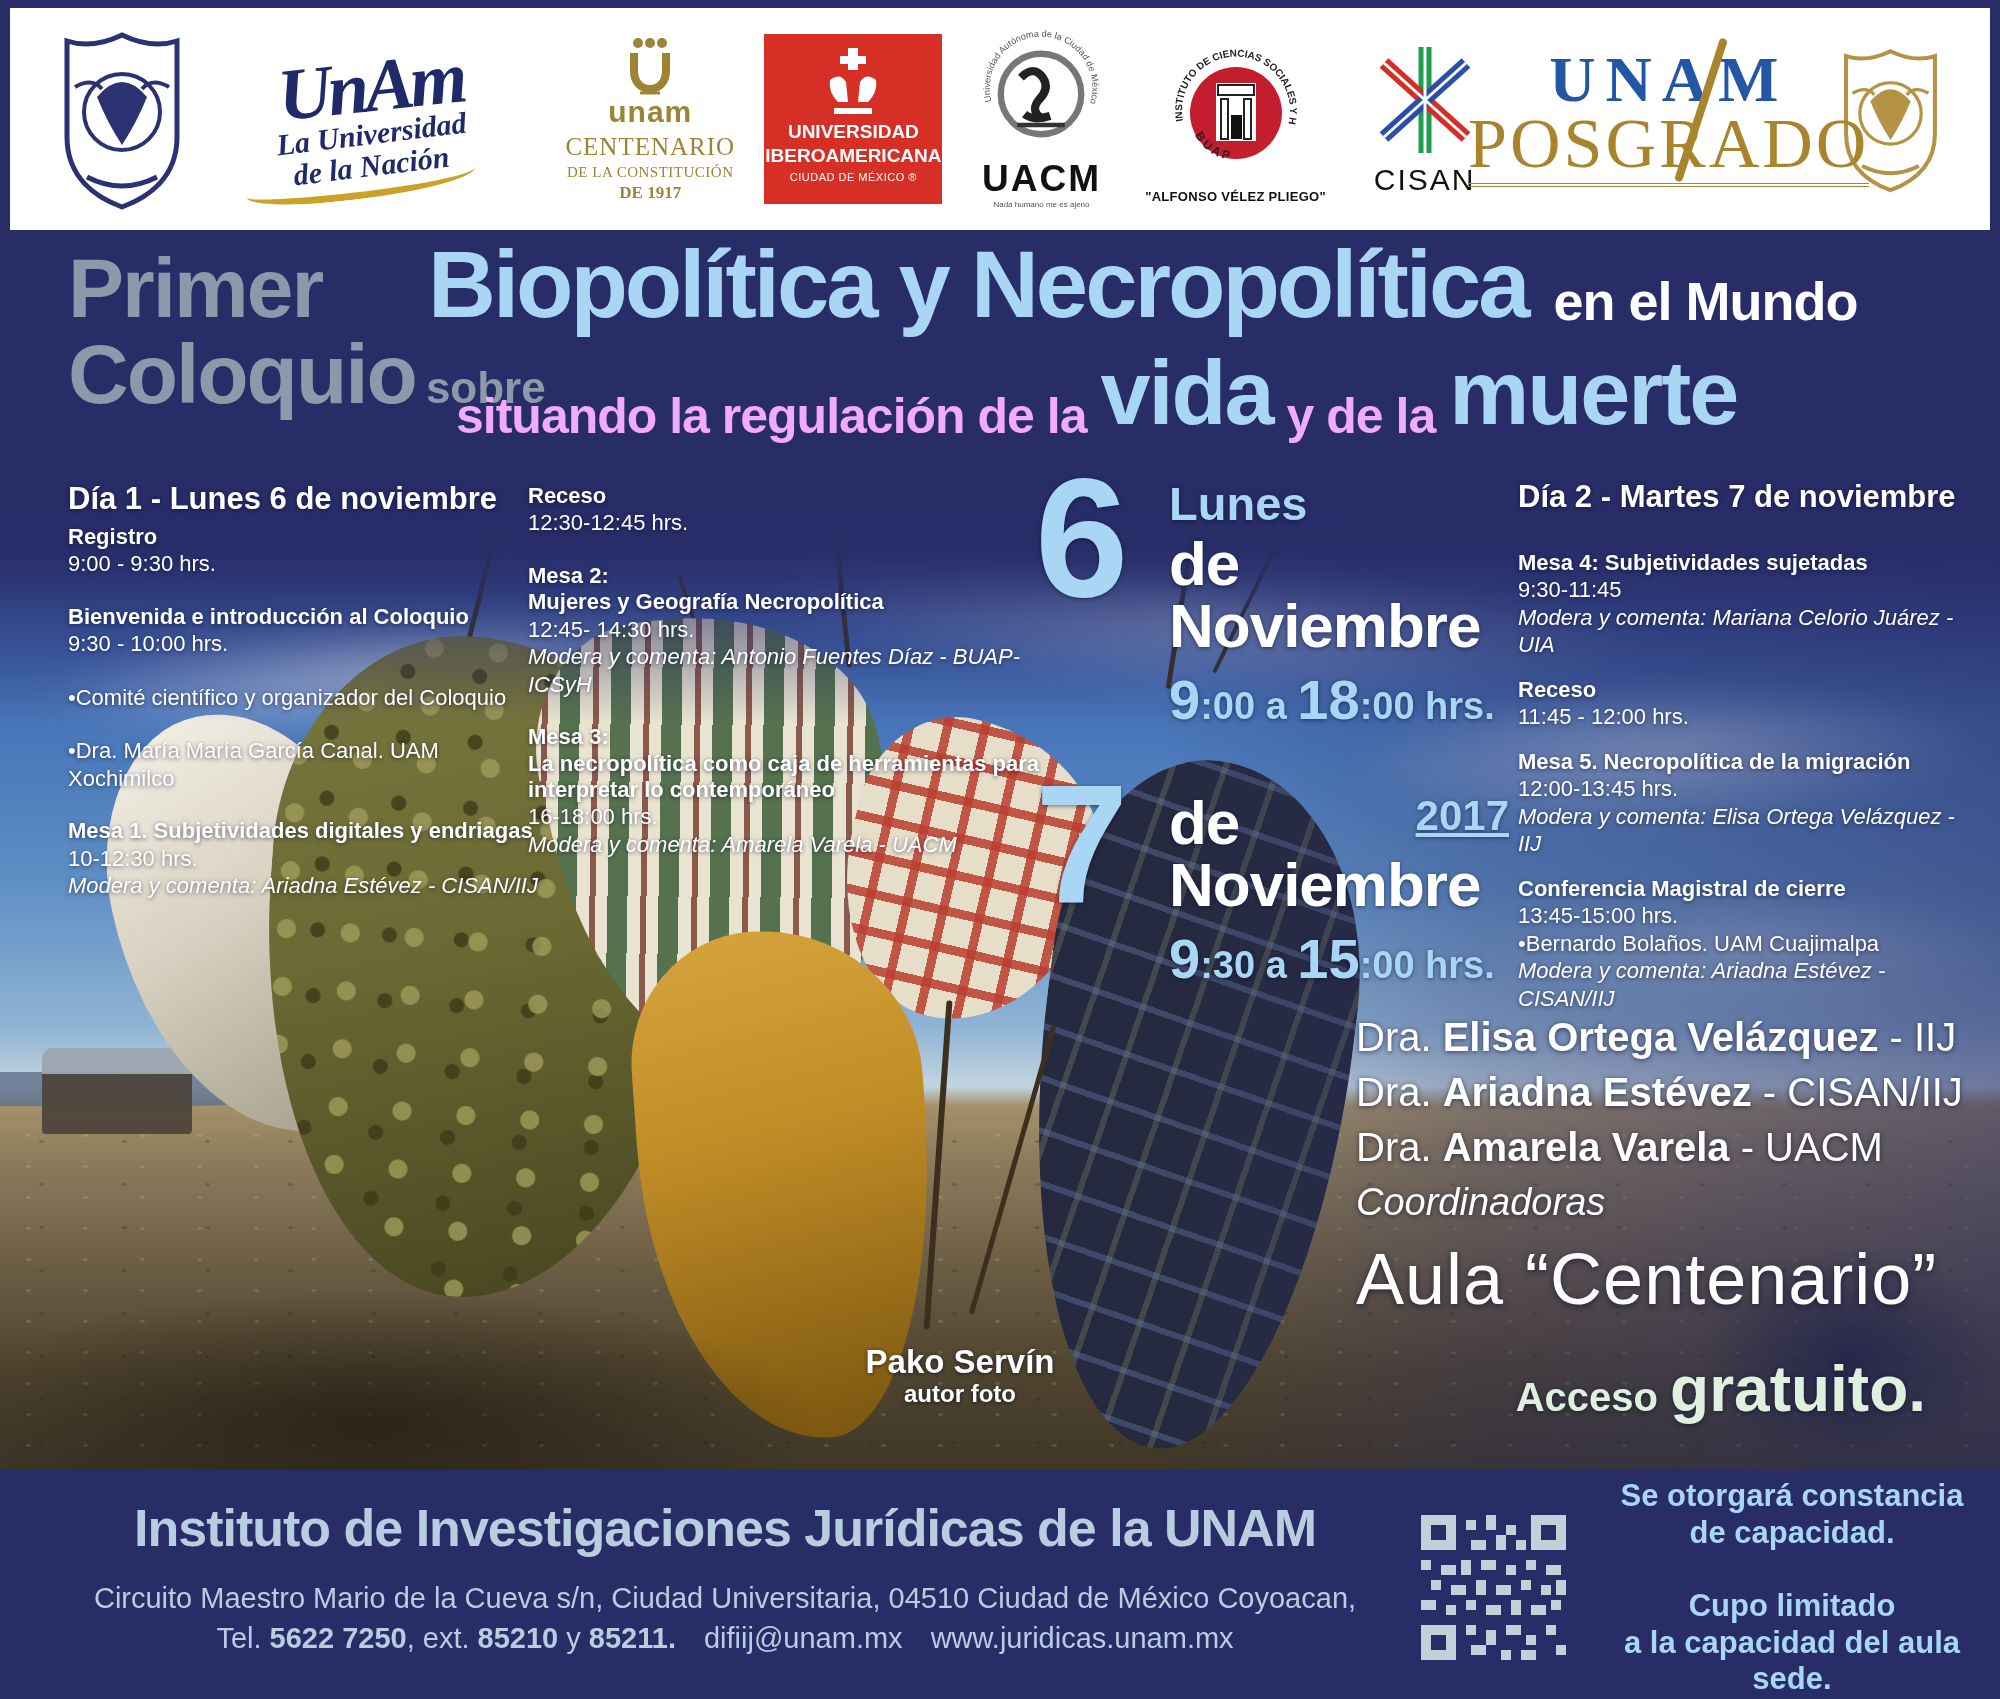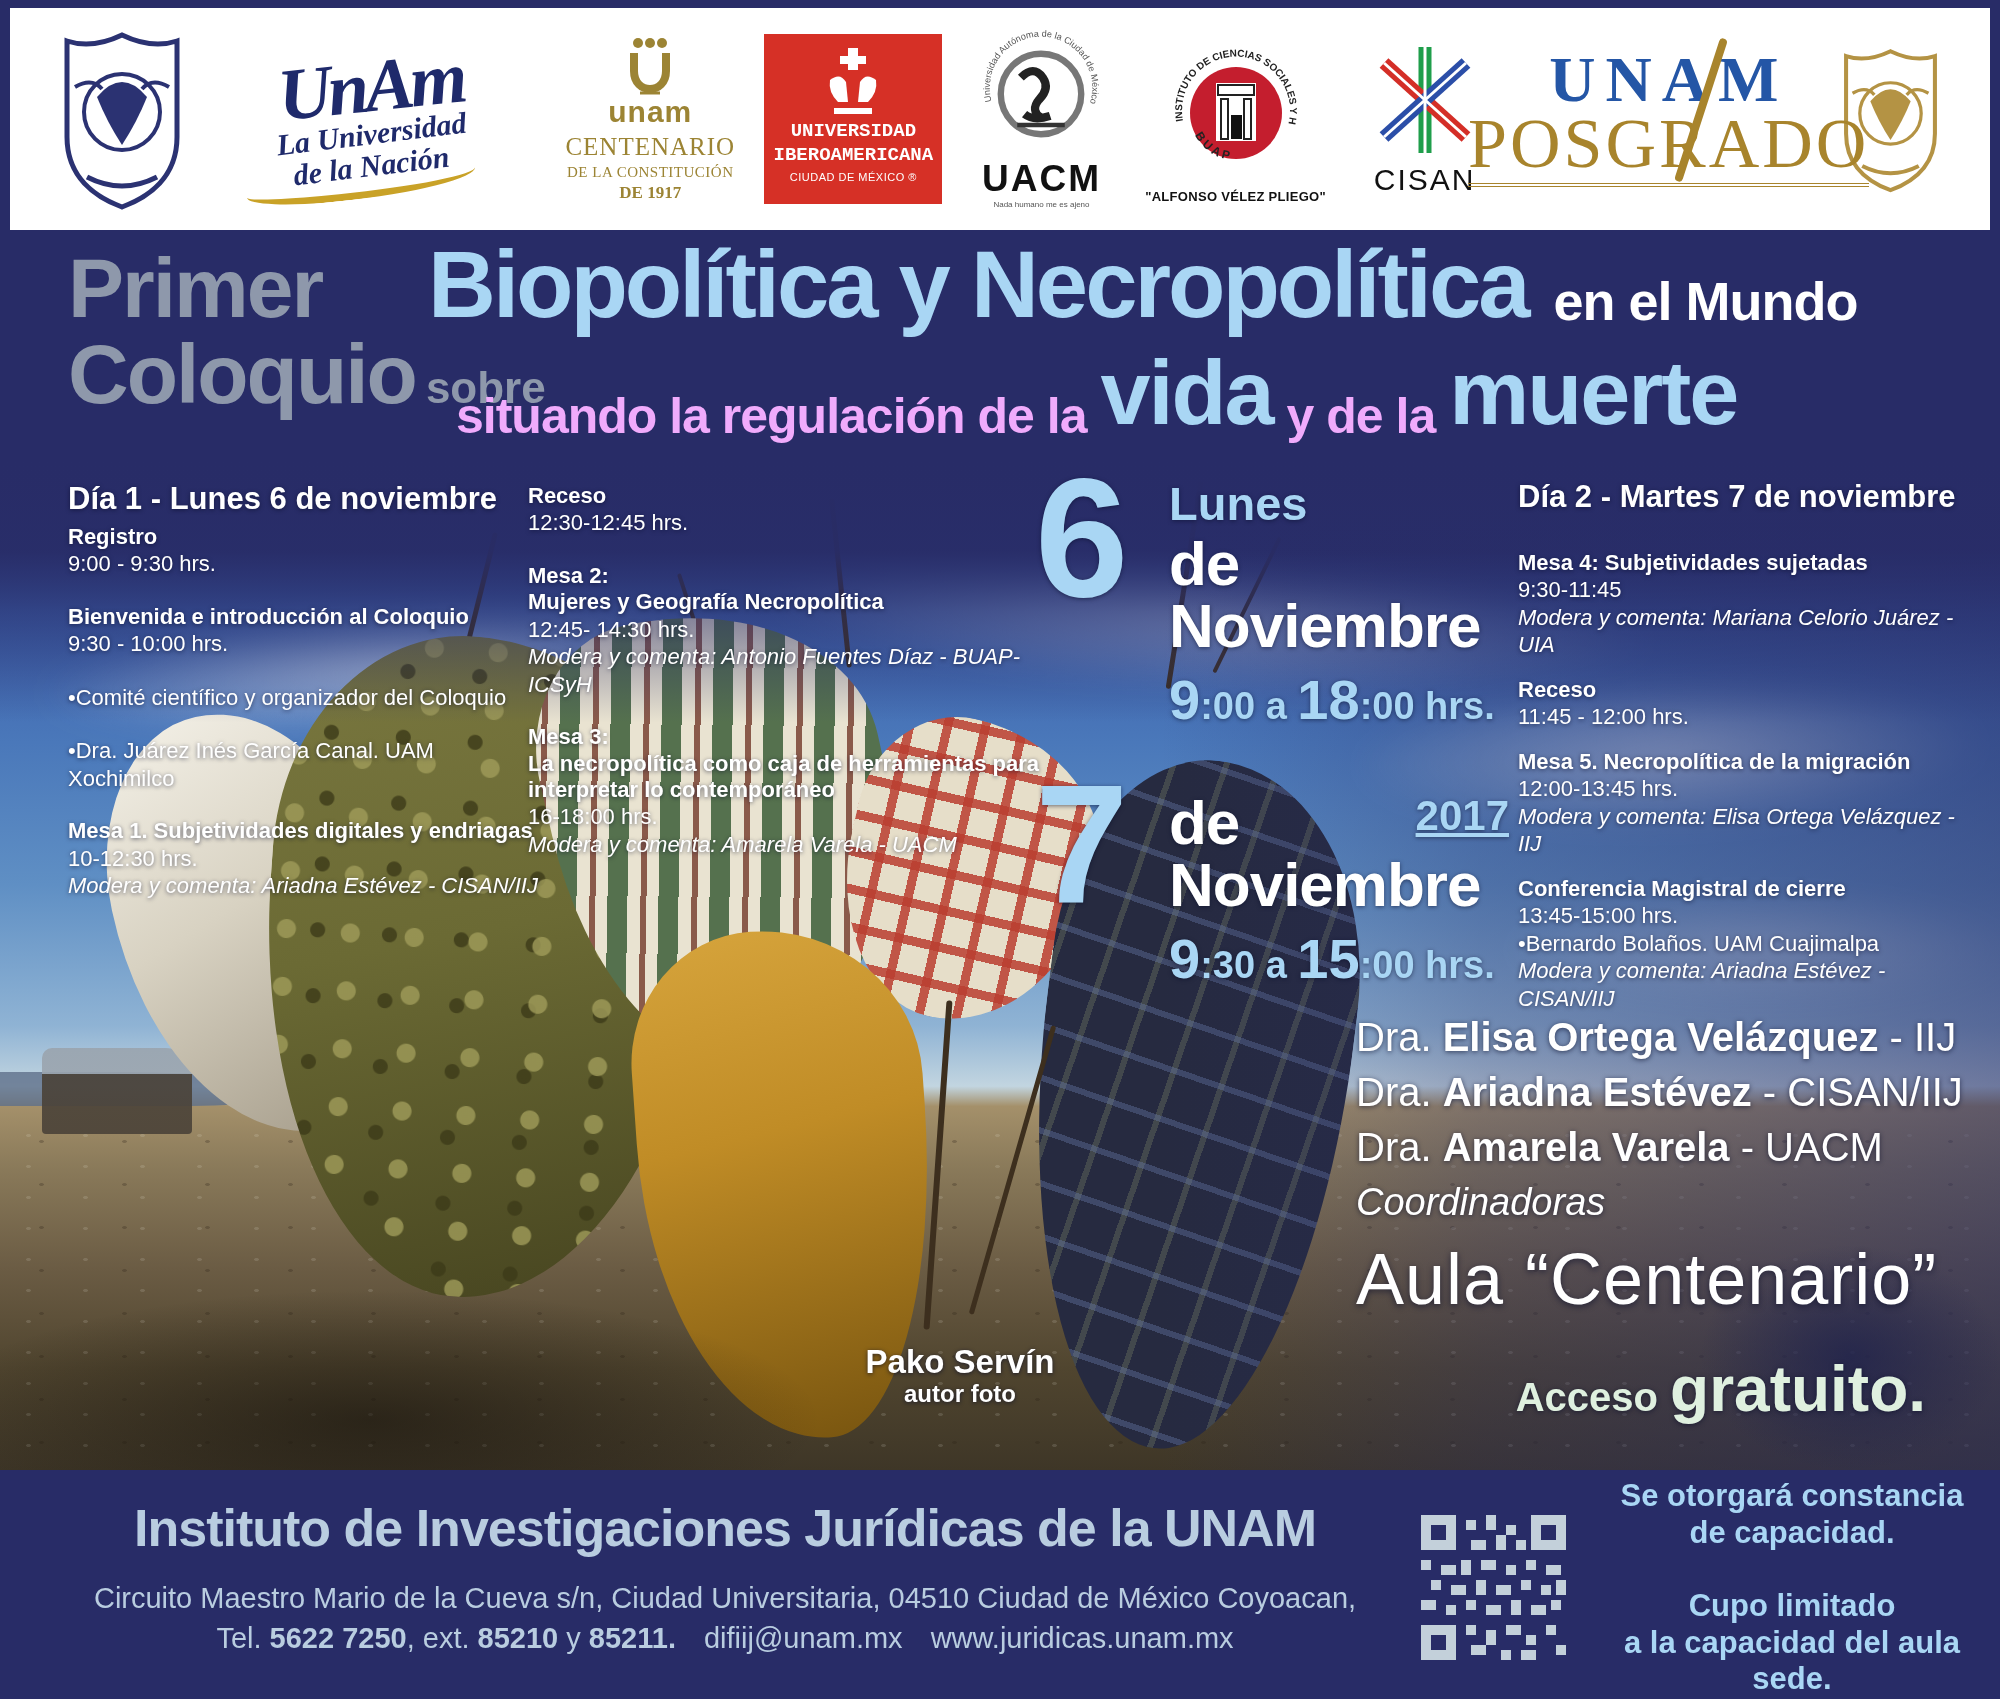--- a/index.html
+++ b/index.html
@@ -21,21 +21,21 @@
   .nacion .tag{font-family:"Liberation Serif", serif; font-style:italic; font-weight:bold; font-size:30px; transform:rotate(-7deg); margin-top:2px; line-height:1.0;}
   .nacion .swoosh{position:absolute; left:40px; bottom:-18px; width:230px; height:26px; border-bottom:7px solid #c9a227; border-radius:0 0 60% 40%; transform:rotate(-6deg);}
   .centenario{width:190px; color:#9c8434;}
   .centenario .mark{width:60px;height:62px;}
   .centenario .unam-word{font-weight:bold; font-size:30px; letter-spacing:1px; line-height:1.0;}
   .centenario .l1{font-family:"Liberation Serif", serif; font-size:25px; margin-top:6px; letter-spacing:1px;}
   .centenario .l2{font-family:"Liberation Serif", serif; font-size:15px; margin-top:3px; letter-spacing:.5px;}
   .centenario .l3{font-family:"Liberation Serif", serif; font-size:17px; margin-top:2px; font-weight:bold;}
   .ibero{width:178px; height:170px; background:#d63026; color:#fff; display:flex; flex-direction:column; align-items:center; justify-content:flex-start; padding-top:10px; box-sizing:border-box;}
   .ibero .emblem{width:70px; height:74px;}
-  .ibero .t1{font-weight:bold; font-size:19px; line-height:1.05; margin-top:4px;font-family:Liberation Mono, monospace;}
+  .ibero .t1{font-weight:bold; font-size:19px; line-height:1.05; margin-top:4px;}
   .ibero .t2{font-size:11px; margin-top:5px; letter-spacing:.5px;}
   .uacm{width:160px; color:#111;}
   .uacm-ring{width:128px; height:128px;}
   .uacm .acr{font-weight:bold; font-size:37px; letter-spacing:2px; line-height:1; margin-top:2px;}
   .uacm .motto{font-size:8px; color:#555; margin-top:3px;}
   .buap{width:190px; color:#111;}
   .buap-svg{width:150px; height:150px;}
   .buap .caption{font-weight:bold; font-size:13px; margin-top:4px; letter-spacing:.3px;}
   .cisan{width:150px; color:#111;}
   .cisan-svg{width:110px; height:120px;}
@@ -341,21 +341,21 @@
   <div class="col day1-col">
     <div class="hd">Día 1 - Lunes 6 de noviembre</div>
     <div class="t">Registro</div>
     <div class="x">9:00 - 9:30 hrs.</div>
     <div class="gap"></div>
     <div class="t">Bienvenida e introducción al Coloquio</div>
     <div class="x">9:30 - 10:00 hrs.</div>
     <div class="gap"></div>
     <div class="x">•Comité científico y organizador del Coloquio</div>
     <div class="gap"></div>
-    <div class="x">•Dra. Juárez Inés García Canal. UAM Xochimilco</div>
+    <div class="x">•Dra. María María García Canal. UAM Xochimilco</div>
     <div class="gap"></div>
     <div class="t">Mesa 1. Subjetividades digitales y endriagas</div>
     <div class="x">10-12:30 hrs.</div>
     <div class="m">Modera y comenta: Ariadna Estévez - CISAN/IIJ</div>
   </div>
 
   <div class="col mid-col">
     <div class="t">Receso</div>
     <div class="x">12:30-12:45 hrs.</div>
     <div class="gap"></div>

